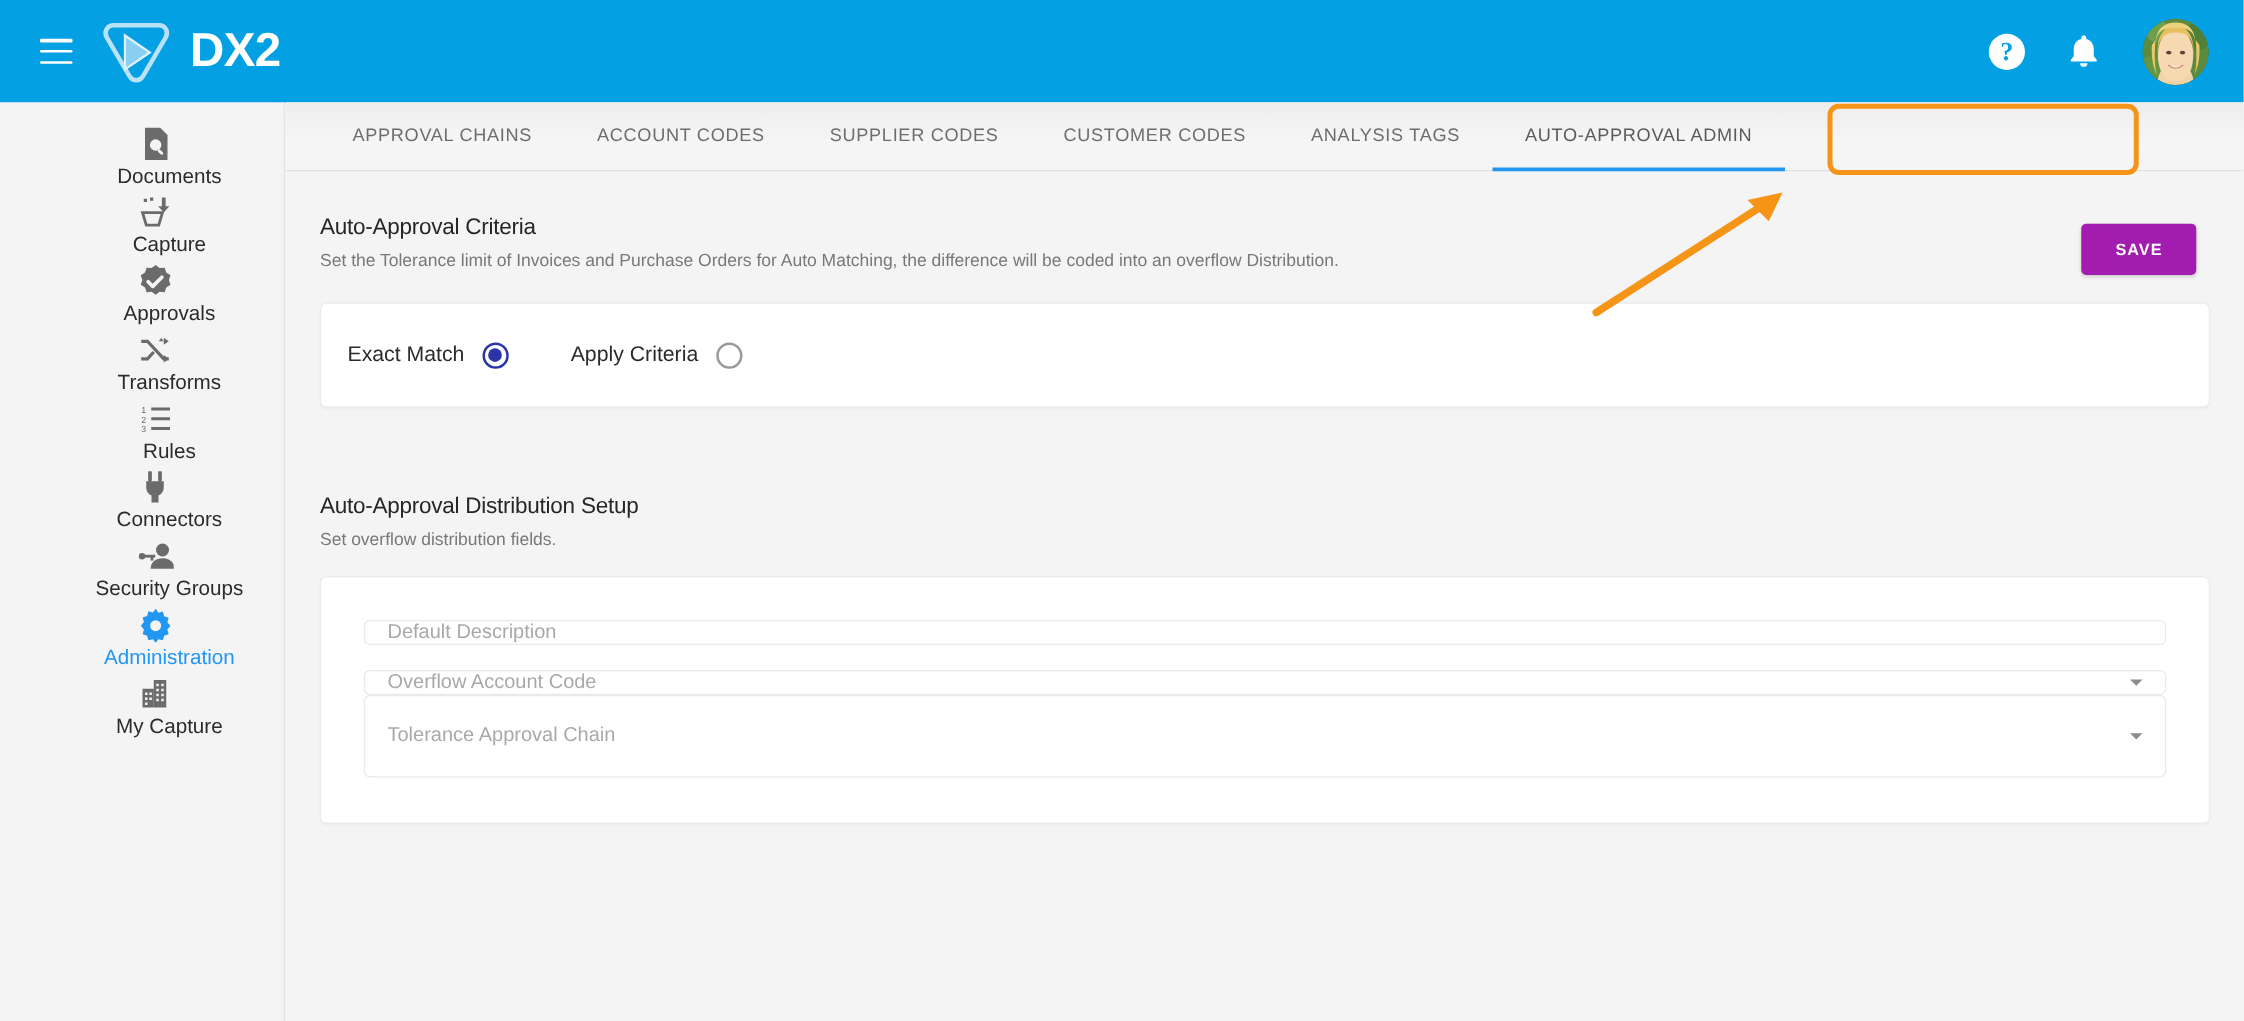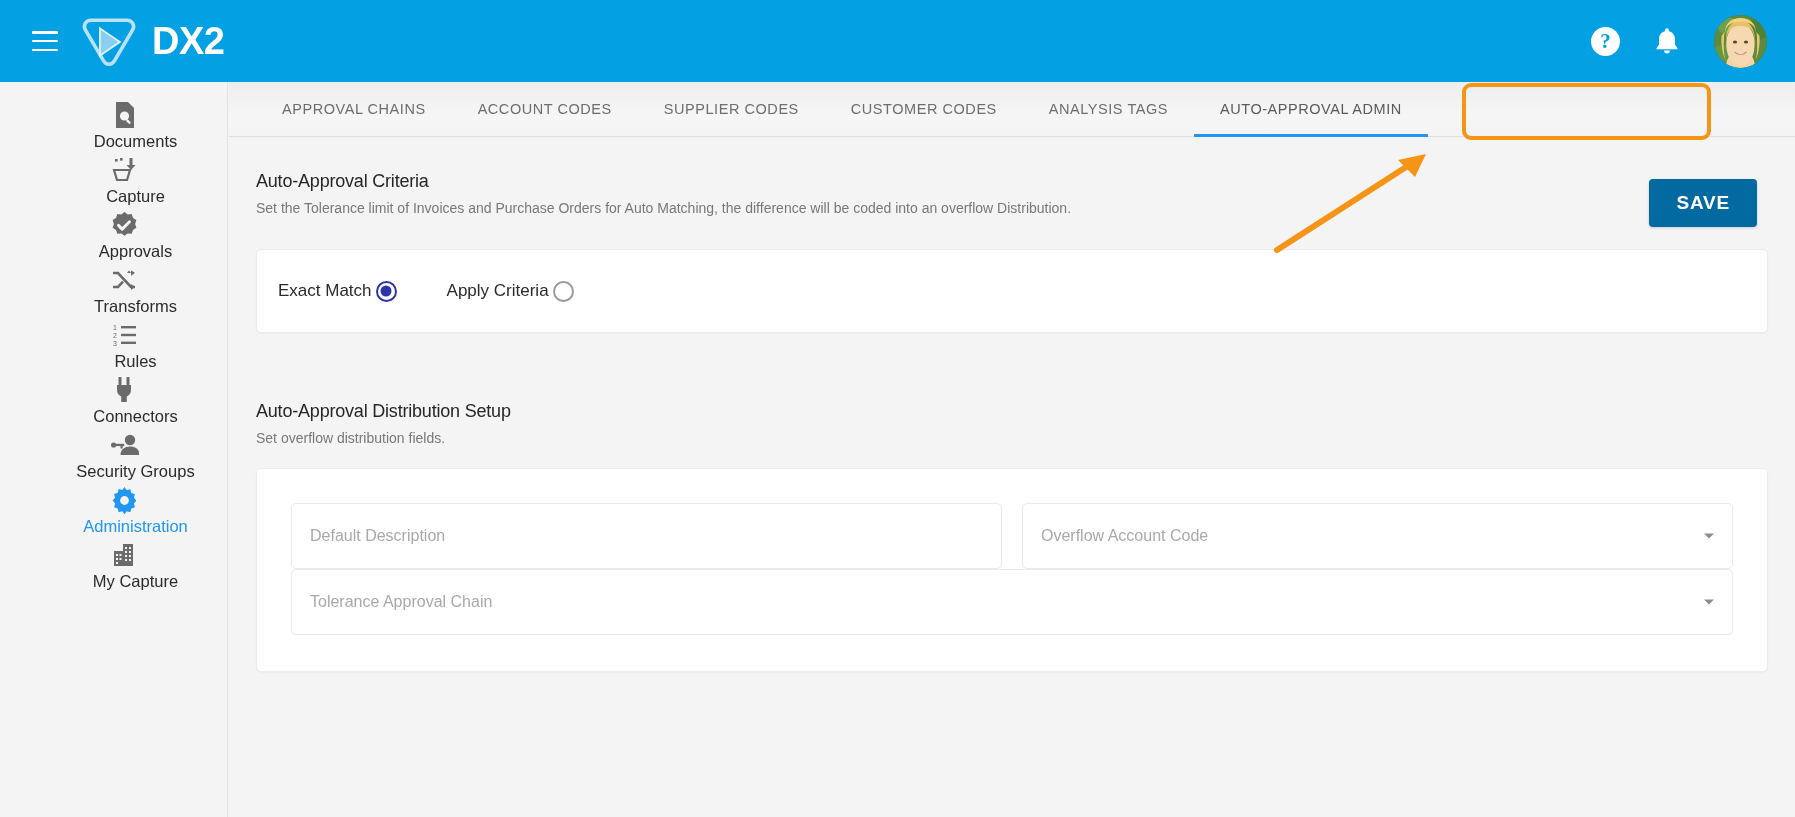--- a/index.html
+++ b/index.html
@@ -116,54 +116,54 @@
   }
   .sec-title {
     font-size: 18px; color: #262626; font-weight: normal;
     letter-spacing: -0.2px;
   }
   .sec-sub {
     font-size: 14px; color: #787878; margin-top: 8px;
   }
   .spacer { flex: 1; }
   .save-btn {
-    background: #0369a1; color: #ffffff;
-    font-size: 19px; font-weight: bold; letter-spacing: 0.8px;
+    background: #a21caf; color: #ffffff;
+    font-size: 13px; font-weight: bold; letter-spacing: 0.8px;
     border: none; border-radius: 4px;
     padding: 13px 27px; cursor: pointer;
     margin-top: 8px; margin-right: 11px;
     box-shadow: 0 1px 3px rgba(0,0,0,0.16);
   }
 
   .card {
     background: #ffffff;
     border: 1px solid #ececec;
     border-radius: 5px;
     margin: 22px 27px 0 27px;
     box-shadow: 0 1px 2px rgba(0,0,0,0.04);
   }
   .card.radio-card { height: 84px; display: flex; align-items: center; padding-left: 21px; }
 
   .radio-group { display: flex; align-items: center; gap: 50px; }
-  .radio-item { display: flex; align-items: flex-start; gap: 4px; cursor: pointer; }
+  .radio-item { display: flex; align-items: flex-start; gap: 14px; cursor: pointer; }
   .radio-label { font-size: 17px; color: #2b2b2b; }
   .radio-dot {
     width: 21px; height: 21px; border-radius: 50%;
     border: 2px solid #9a9a9a; position: relative;
     display:block;
   }
   .radio-dot.checked { border-color: #2b35a8; }
   .radio-dot.checked::after {
     content: ''; position: absolute;
     top: 50%; left: 50%; transform: translate(-50%,-50%);
     width: 11px; height: 11px; border-radius: 50%; background: #2b35a8;
   }
 
   .fields-card { padding: 34px 34px 36px 34px; }
-  .field-row { display: flex; gap: 20px; }
+  .field-row { display: flex; gap: 20px; flex-direction: column; }
   .field {
     border: 1px solid #eaeaea; border-radius: 5px;
     height: 66px; display: flex; align-items: center;
     padding: 0 18px; background: #fff; position: relative;
     cursor: text;
   }
   .field.half { flex: 1 1 0; }
   .field.full { width: 100%; }
   .field-ph { font-size: 16px; color: #a9a9a9; }
   .caret-down {

